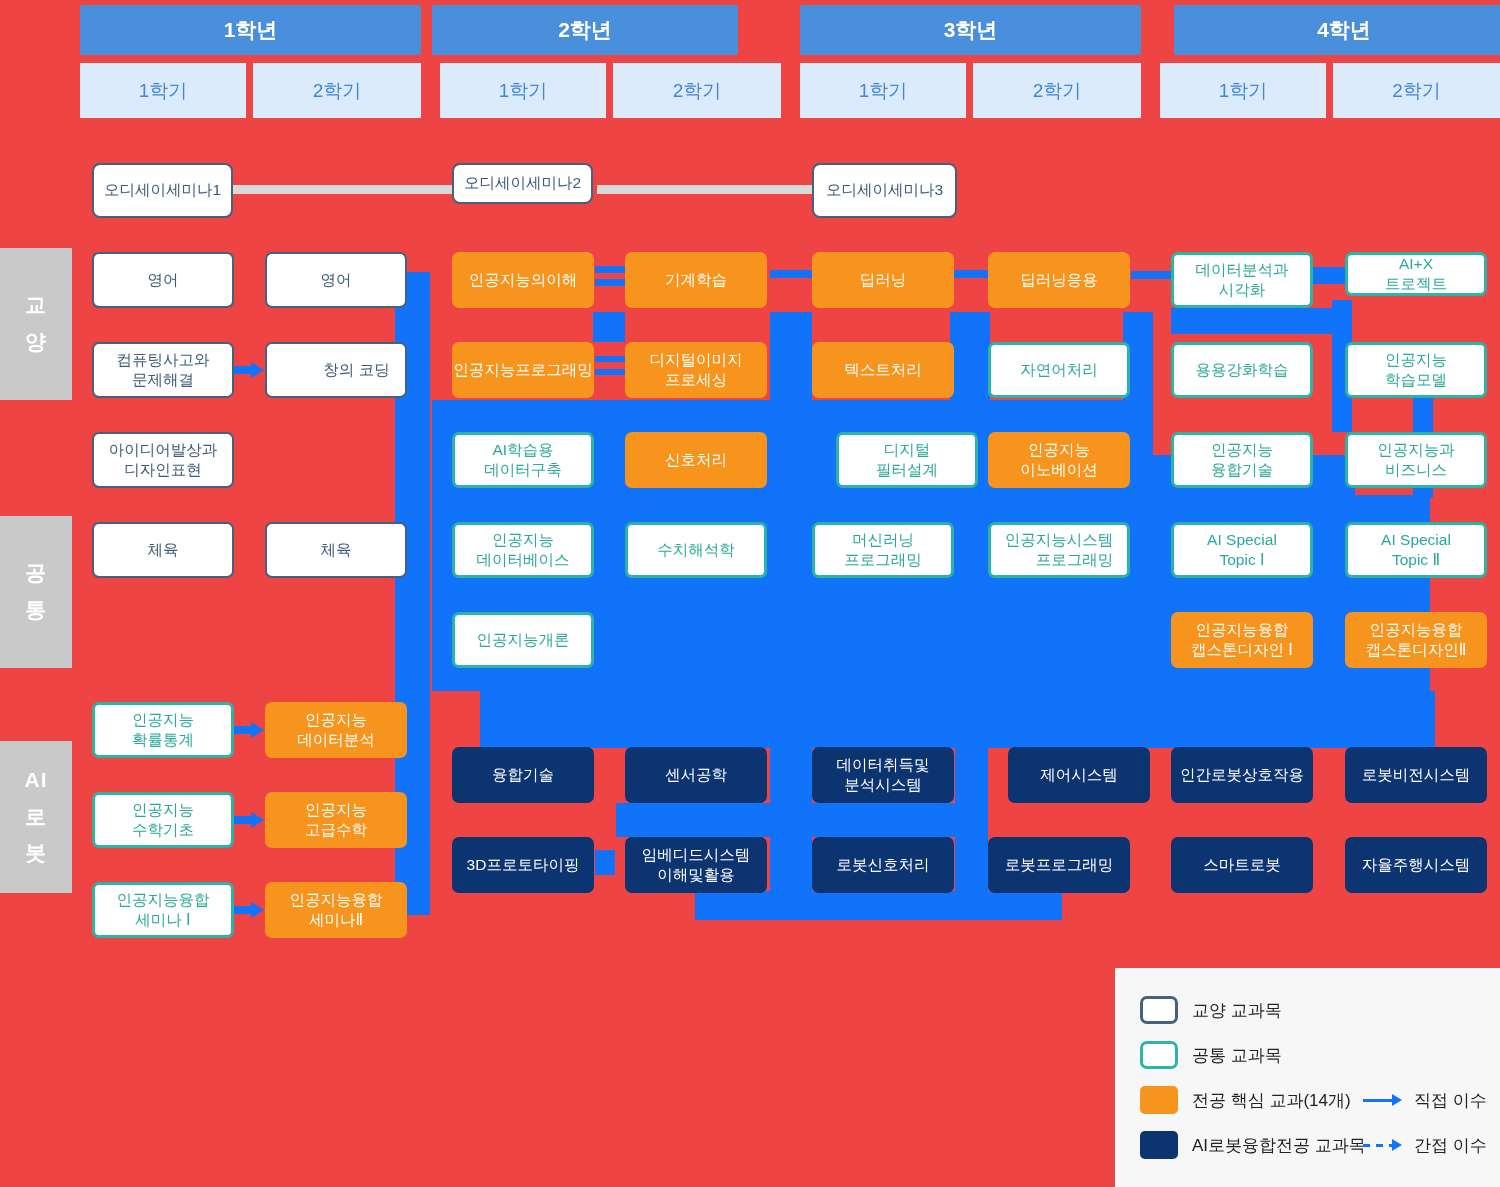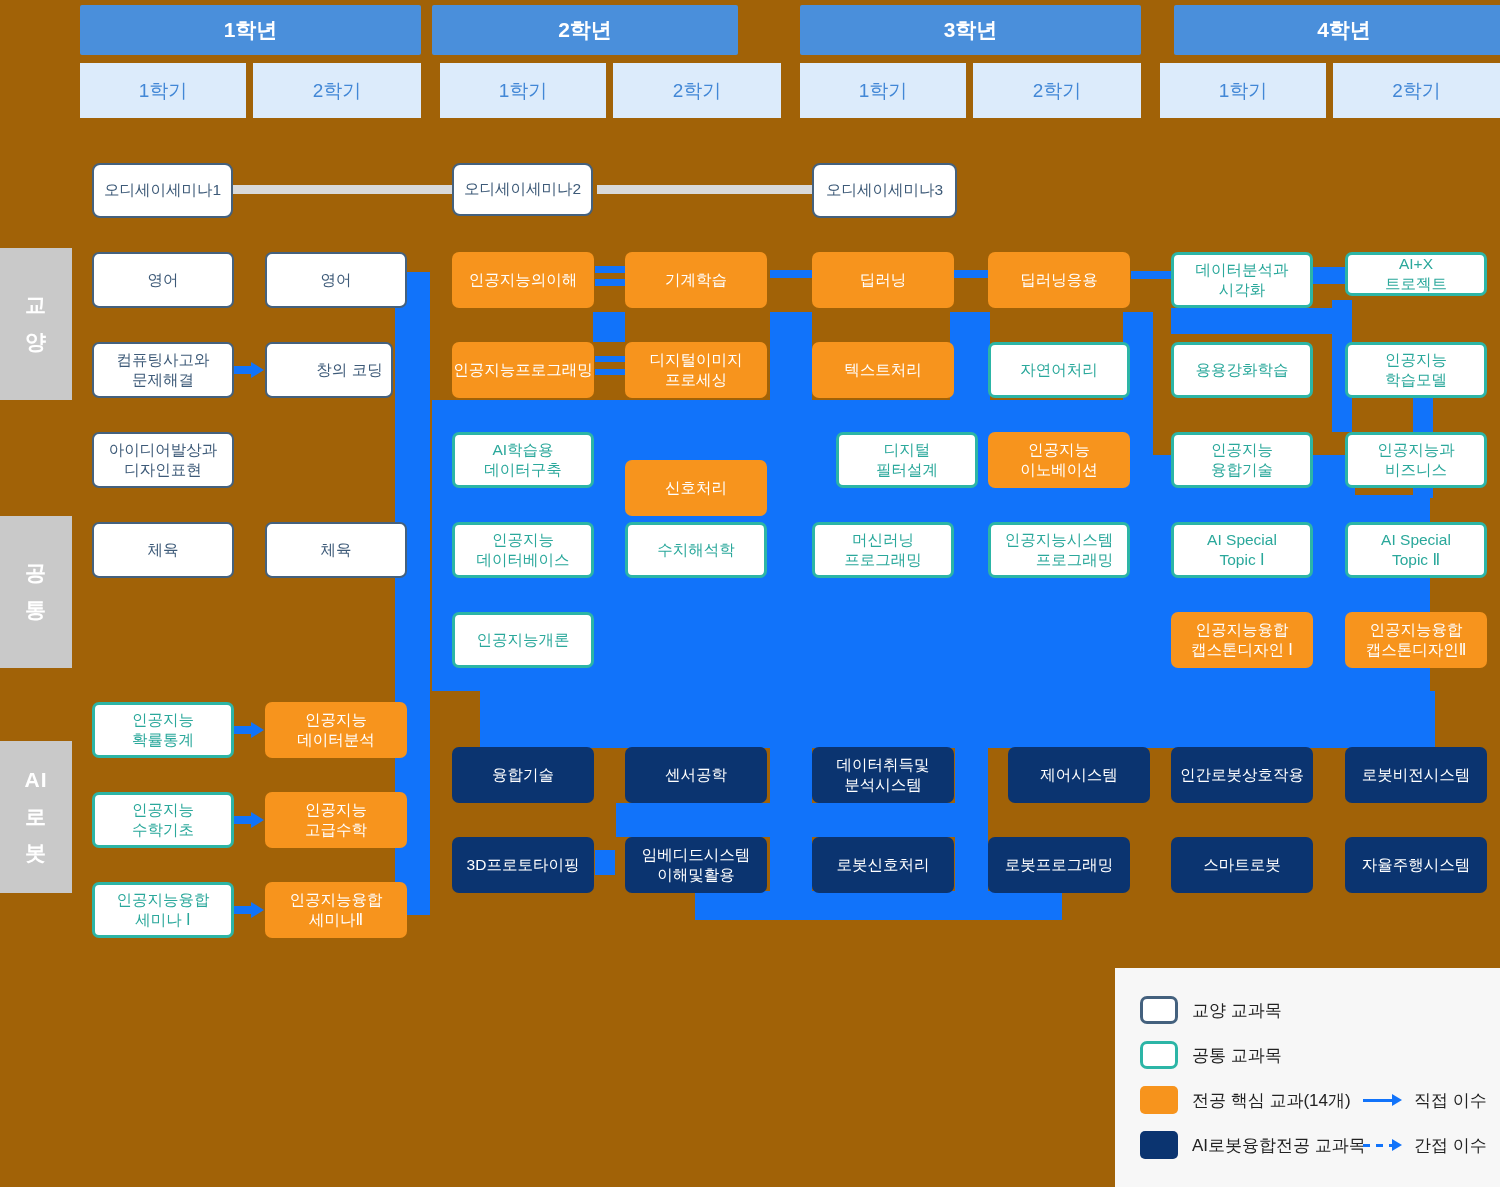--- a/index.html
+++ b/index.html
@@ -1,16 +1,16 @@
 <!DOCTYPE html>
 <html><head>
 <meta charset="utf-8">
 <style>
   html,body{margin:0;padding:0;background:#fff;}
-  .canvas{position:relative;width:1500px;height:1187px;background:#a16207;overflow:hidden;
+  .canvas{position:relative;width:1500px;height:1187px;background:#ef4444;overflow:hidden;
           font-family:"Liberation Sans","DejaVu Sans",sans-serif;}
   .abs{position:absolute;box-sizing:border-box;}
   .year{background:#4a8fdb;color:#fff;font-size:21px;font-weight:bold;
         display:flex;align-items:center;justify-content:center;border-radius:2px;}
   .sem{background:#dcebfb;color:#4287d6;font-size:19px;
        display:flex;align-items:center;justify-content:center;}
   .secl{background:#c9c9c9;color:#fff;font-size:21px;font-weight:bold;letter-spacing:1px;
         display:flex;align-items:center;justify-content:center;text-align:center;
         white-space:pre-line;line-height:1.75;}
   .box{display:flex;align-items:center;justify-content:center;text-align:center;
@@ -95,42 +95,42 @@
       <div class="abs secl" style="left: 0px; top: 248px; width: 72px; height: 152px;">교
 양</div>
       <div class="abs secl" style="left: 0px; top: 516px; width: 72px; height: 152px;">공
 통</div>
       <div class="abs secl" style="left: 0px; top: 741px; width: 72px; height: 152px;">AI
 로
 봇</div>
     </div>
   <div id="odyssey-layer">
       <div class="abs odx" style="left: 92px; top: 163px; width: 141px; height: 55px;">오디세이세미나1</div>
-      <div class="abs odx" style="left: 452px; top: 163px; width: 141px; height: 53px;">오디세이세미나2</div>
+      <div class="abs odx" style="left: 452px; top: 163px; width: 141px; height: 41px;">오디세이세미나2</div>
       <div class="abs odx" style="left: 812px; top: 163px; width: 145px; height: 55px;">오디세이세미나3</div>
     </div>
   <div id="course-layer">
       <div class="abs box liberal" style="left: 92px; top: 252px; width: 142px; height: 56px;">영어</div>
       <div class="abs box liberal" style="left: 265px; top: 252px; width: 142px; height: 56px;">영어</div>
       <div class="abs box liberal" style="left: 92px; top: 342px; width: 142px; height: 56px;">컴퓨팅사고와
 문제해결</div>
-      <div class="abs box liberal" style="left: 265px; top: 342px; width: 128px; height: 56px; padding-left: 41px;">창의 코딩</div>
+      <div class="abs box liberal" style="left: 265px; top: 342px; width: 142px; height: 56px; padding-left: 41px;">창의 코딩</div>
       <div class="abs box liberal" style="left: 92px; top: 432px; width: 142px; height: 56px;">아이디어발상과
 디자인표현</div>
       <div class="abs box liberal" style="left: 92px; top: 522px; width: 142px; height: 56px;">체육</div>
       <div class="abs box liberal" style="left: 265px; top: 522px; width: 142px; height: 56px;">체육</div>
       <div class="abs box core" style="left: 452px; top: 252px; width: 142px; height: 56px;">인공지능의이해</div>
       <div class="abs box core" style="left: 625px; top: 252px; width: 142px; height: 56px;">기계학습</div>
       <div class="abs box core" style="left: 812px; top: 252px; width: 142px; height: 56px;">딥러닝</div>
       <div class="abs box core" style="left: 988px; top: 252px; width: 142px; height: 56px;">딥러닝응용</div>
       <div class="abs box core" style="left: 452px; top: 342px; width: 142px; height: 56px;">인공지능프로그래밍</div>
       <div class="abs box core" style="left: 625px; top: 342px; width: 142px; height: 56px;">디지털이미지
 프로세싱</div>
       <div class="abs box core" style="left: 812px; top: 342px; width: 142px; height: 56px;">텍스트처리</div>
-      <div class="abs box core" style="left: 625px; top: 432px; width: 142px; height: 56px; margin-top: 28px;">신호처리</div>
+      <div class="abs box core" style="left: 625px; top: 432px; width: 142px; height: 56px;">신호처리</div>
       <div class="abs box core" style="left: 988px; top: 432px; width: 142px; height: 56px;">인공지능
 이노베이션</div>
       <div class="abs box core" style="left: 1171px; top: 612px; width: 142px; height: 56px;">인공지능융합
 캡스톤디자인 Ⅰ</div>
       <div class="abs box core" style="left: 1345px; top: 612px; width: 142px; height: 56px;">인공지능융합
 캡스톤디자인Ⅱ</div>
       <div class="abs box core" style="left: 265px; top: 702px; width: 142px; height: 56px;">인공지능
 데이터분석</div>
       <div class="abs box core" style="left: 265px; top: 792px; width: 142px; height: 56px;">인공지능
 고급수학</div>

